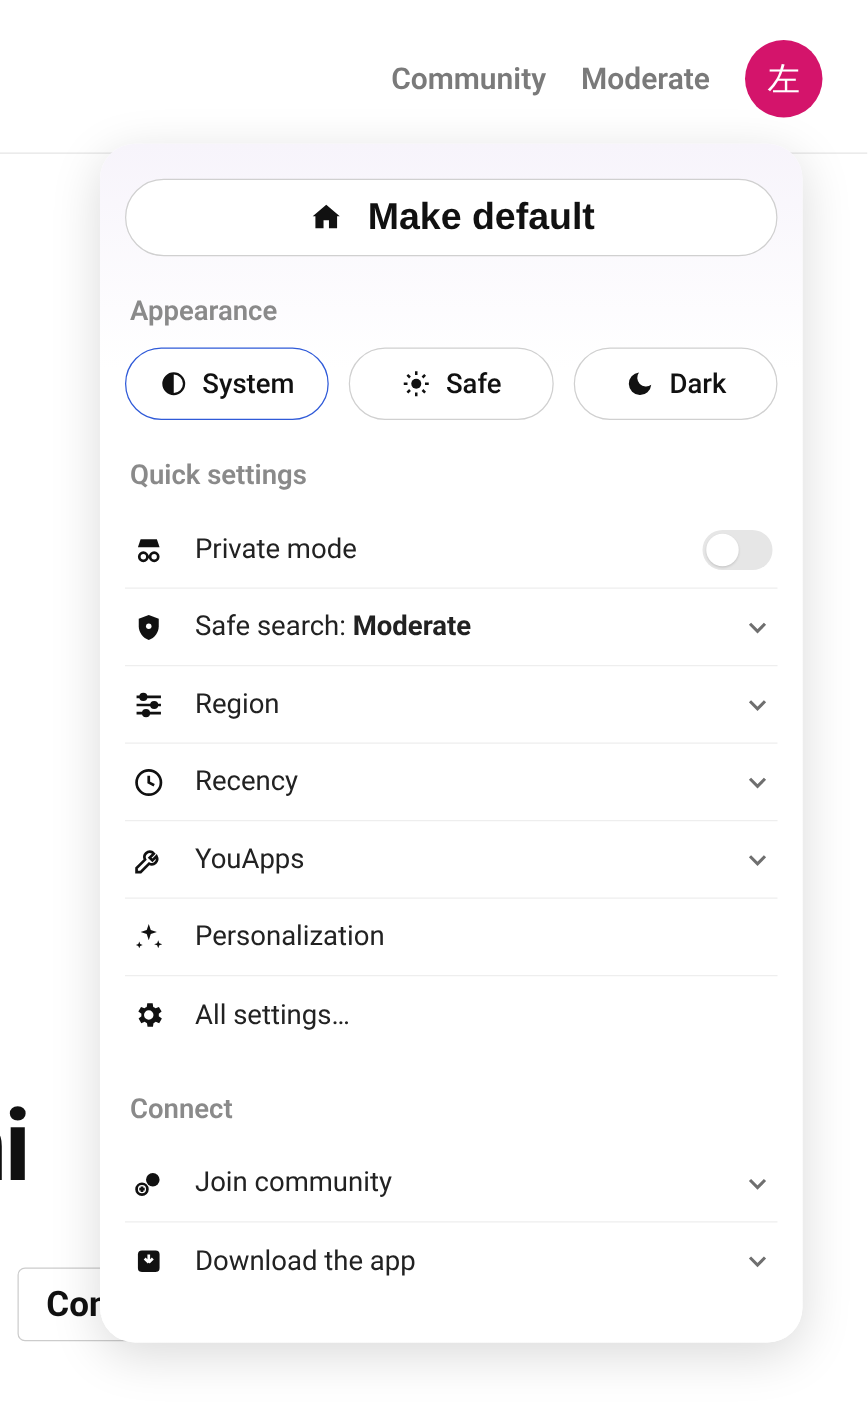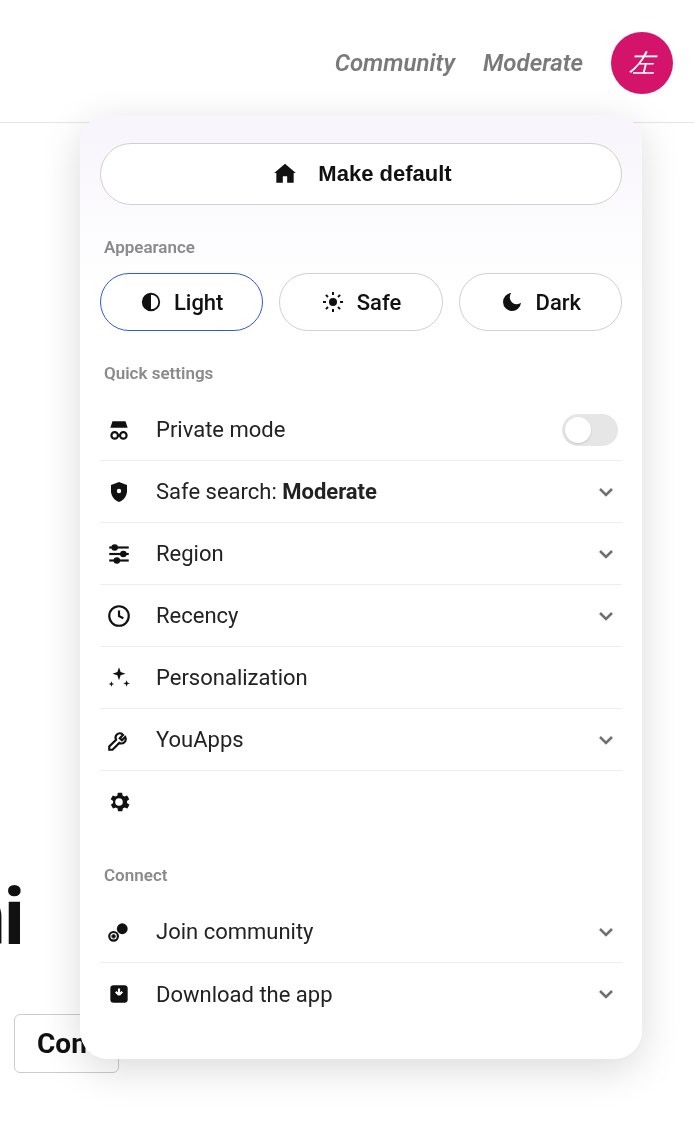--- a/index.html
+++ b/index.html
@@ -9,23 +9,22 @@
     width: 694px;
     height: 1130px;
     overflow: hidden;
     position: relative;
   }
   .topbar {
     display: flex;
     align-items: center;
     justify-content: flex-end;
     gap: 28px;
-    padding: 32px 21px 28px 0;
+    padding: 32px 36px 28px 0;
     border-bottom: 1px solid #e5e5e5;
-    font-style: italic;
   }
   .nav-link {
     font-size: 24px;
     font-weight: 600;
     color: #7a7a7a;
     cursor: pointer;
   }
   .avatar {
     width: 62px;
     height: 62px;
@@ -75,27 +74,27 @@
   .make-default {
     width: 100%;
     height: 62px;
     border-radius: 999px;
     border: 1px solid #d0d0d0;
     background: #fff;
     display: flex;
     align-items: center;
     justify-content: center;
     gap: 18px;
+    font-size: 30px;
+    font-weight: 600;
+    color: #111;
+    cursor: pointer;
+  }
+  .section-title {
     font-size: 22px;
-    font-weight: 600;
-    color: #111;
-    cursor: pointer;
-  }
-  .section-title {
-    font-size: 17px;
     font-weight: 600;
     color: #8a8a8a;
     margin: 32px 0 16px 4px;
   }
   .appearance-row {
     display: flex;
     gap: 16px;
   }
   .pill {
     flex: 1;
@@ -189,21 +188,21 @@
 
   <div class="section-title">Appearance</div>
   <div class="appearance-row">
     <div class="pill selected">
       <span>
         <svg viewBox="0 0 24 24" width="22" height="22">
             <circle cx="12" cy="12" r="9" fill="none" stroke="#111" stroke-width="2"></circle>
             <path d="M12 3a9 9 0 0 0 0 18z" fill="#111"></path>
           </svg>
       </span>
-      <span>Light</span>
+      <span>System</span>
     </div>
     <div class="pill">
       <span>
         <svg viewBox="0 0 24 24" width="24" height="24" fill="#111">
             <circle cx="12" cy="12" r="4"></circle>
             <g stroke="#111" stroke-width="2">
               <line x1="12" y1="2" x2="12" y2="5"></line>
               <line x1="12" y1="19" x2="12" y2="22"></line>
               <line x1="2" y1="12" x2="5" y2="12"></line>
               <line x1="19" y1="12" x2="22" y2="12"></line>
@@ -290,47 +289,48 @@
       <span class="row-label">Recency</span>
       <span class="chevron">
         <svg viewBox="0 0 24 24" width="24" height="24" fill="none" stroke="currentColor" stroke-width="2.5">
             <polyline points="6 9 12 15 18 9"></polyline>
           </svg>
       </span>
     </div>
 
     <div class="row">
       <span class="row-icon">
-        <svg viewBox="0 0 24 24" width="26" height="26" fill="#111">
-            <path d="M12 2l1.5 4.5L18 8l-4.5 1.5L12 14l-1.5-4.5L6 8l4.5-1.5L12 2zM19 14l.8 2.2L22 17l-2.2.8L19 20l-.8-2.2L16 17l2.2-.8L19 14zM5 15l.7 1.8L7.5 17.5l-1.8.7L5 20l-.7-1.8L2.5 17.5l1.8-.7L5 15z"></path>
-          </svg>
-      </span>
-      <span class="row-label">Personalization</span>
-    </div>
-
-    <div class="row">
-      <span class="row-icon">
         <svg viewBox="0 0 24 24" width="26" height="26" fill="none" stroke="#111" stroke-width="2">
             <path d="M14.7 6.3a4 4 0 0 0-5.4 5.4L3 18v3h3l6.3-6.3a4 4 0 0 0 5.4-5.4l-3 3-2-2 3-3z"></path>
           </svg>
       </span>
       <span class="row-label">YouApps</span>
       <span class="chevron">
         <svg viewBox="0 0 24 24" width="24" height="24" fill="none" stroke="currentColor" stroke-width="2.5">
             <polyline points="6 9 12 15 18 9"></polyline>
           </svg>
       </span>
     </div>
 
     <div class="row">
       <span class="row-icon">
         <svg viewBox="0 0 24 24" width="26" height="26" fill="#111">
+            <path d="M12 2l1.5 4.5L18 8l-4.5 1.5L12 14l-1.5-4.5L6 8l4.5-1.5L12 2zM19 14l.8 2.2L22 17l-2.2.8L19 20l-.8-2.2L16 17l2.2-.8L19 14zM5 15l.7 1.8L7.5 17.5l-1.8.7L5 20l-.7-1.8L2.5 17.5l1.8-.7L5 15z"></path>
+          </svg>
+      </span>
+      <span class="row-label">Personalization</span>
+    </div>
+
+    <div class="row">
+      <span class="row-icon">
+        <svg viewBox="0 0 24 24" width="26" height="26" fill="#111">
             <path d="M19.4 13a7.8 7.8 0 0 0 0-2l2.1-1.6-2-3.4-2.5 1a7.6 7.6 0 0 0-1.7-1l-.4-2.6h-4l-.4 2.6a7.6 7.6 0 0 0-1.7 1l-2.5-1-2 3.4L6.6 11a7.8 7.8 0 0 0 0 2l-2.1 1.6 2 3.4 2.5-1a7.6 7.6 0 0 0 1.7 1l.4 2.6h4l.4-2.6a7.6 7.6 0 0 0 1.7-1l2.5 1 2-3.4L19.4 13zM12 15.5A3.5 3.5 0 1 1 15.5 12 3.5 3.5 0 0 1 12 15.5z"></path>
           </svg>
       </span>
+      <span class="row-label">All settings…</span>
     </div>
 
   </div>
 
   <div class="section-title">Connect</div>
   <div class="list">
     <div class="row">
       <span class="row-icon">
         <svg viewBox="0 0 24 24" width="26" height="26" fill="#111">
             <circle cx="15" cy="9" r="5"></circle>

